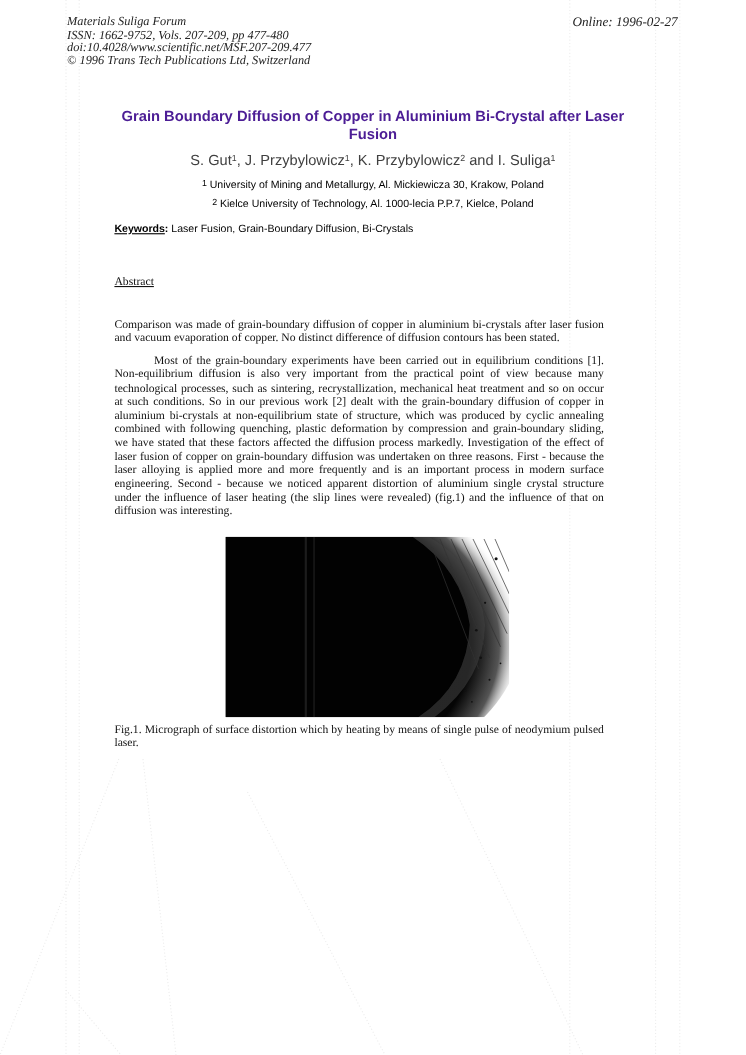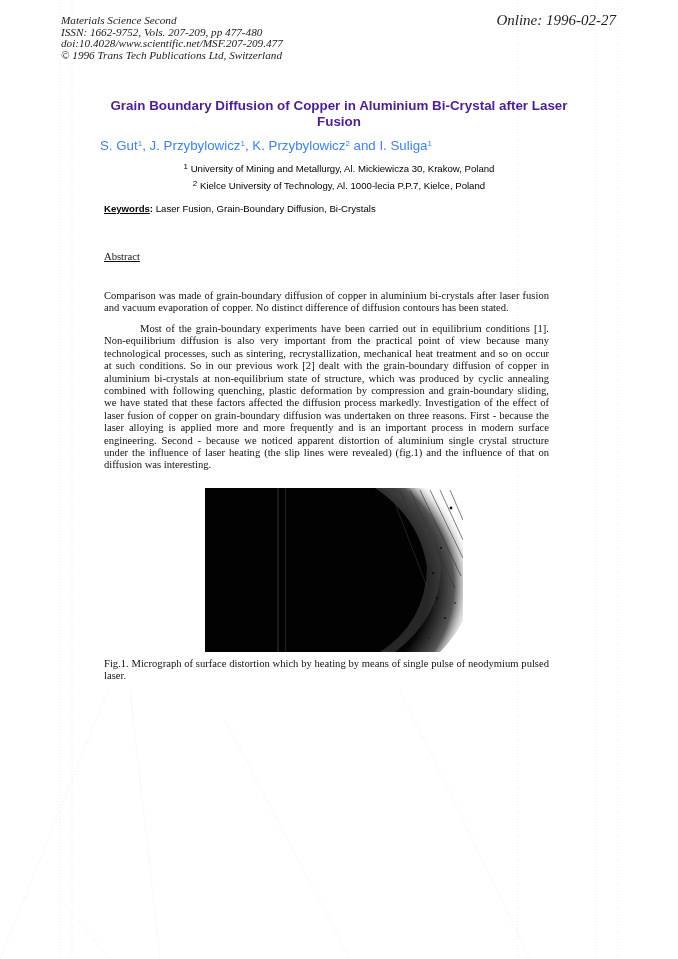--- a/index.html
+++ b/index.html
@@ -30,21 +30,21 @@
       line-height: 11.5px;
       color: #222;
       z-index: 1;
     }
     .header-right {
       position: absolute;
       right: 62px;
       top: 15px;
       font-family: "Liberation Serif", "DejaVu Serif", serif;
       font-style: italic;
-      font-size: 15px;
+      font-size: 12px;
       line-height: 11.5px;
       color: #222;
       z-index: 1;
       margin-left: 24px;
     }
     .title {
       position: absolute;
       left: 100px;
       width: 478px;
       top: 98px;
@@ -54,25 +54,25 @@
       font-size: 13.4px;
       line-height: 16px;
       color: #4c1d95;
       z-index: 1;
     }
     .authors {
       position: absolute;
       left: 100px;
       width: 478px;
       top: 138px;
-      text-align: left;
+      text-align: center;
       font-family: "Liberation Sans", "DejaVu Sans", sans-serif;
       font-size: 13.3px;
       line-height: 16px;
-      color: #3b82f6;
+      color: #404040;
       z-index: 1;
     }
     .authors sup, .affil sup {
       font-size: 8px;
       vertical-align: top;
       position: relative;
       top: -2px;
     }
     .affil {
       position: absolute;
@@ -151,21 +151,21 @@
     <line x1="618" y1="0" x2="618" y2="959"></line>
     <line x1="108" y1="690" x2="0" y2="959"></line>
     <line x1="130" y1="690" x2="160" y2="959"></line>
     <line x1="225" y1="720" x2="350" y2="959"></line>
     <line x1="400" y1="690" x2="530" y2="959"></line>
     <line x1="60" y1="900" x2="110" y2="959"></line>
   </g>
 </svg>
 
 <div class="header-left">
-  <div>Materials Science Second</div>
+  <div>Materials Suliga Forum</div>
   <div>ISSN: 1662-9752, Vols. 207-209, pp 477-480</div>
   <div>doi:10.4028/www.scientific.net/MSF.207-209.477</div>
   <div>© 1996 Trans Tech Publications Ltd, Switzerland</div>
 </div>
 <div class="header-right">Online: 1996-02-27</div>
 
 <div class="title">Grain Boundary Diffusion of Copper in Aluminium Bi-Crystal after Laser Fusion</div>
 
 <div class="authors"><span>S. Gut</span><sup>1</sup><span>, </span><span>J. Przybylowicz</span><sup>1</sup><span>, </span><span>K. Przybylowicz</span><sup>2</sup><span> and </span><span>I. Suliga</span><sup>1</sup></div>
 

